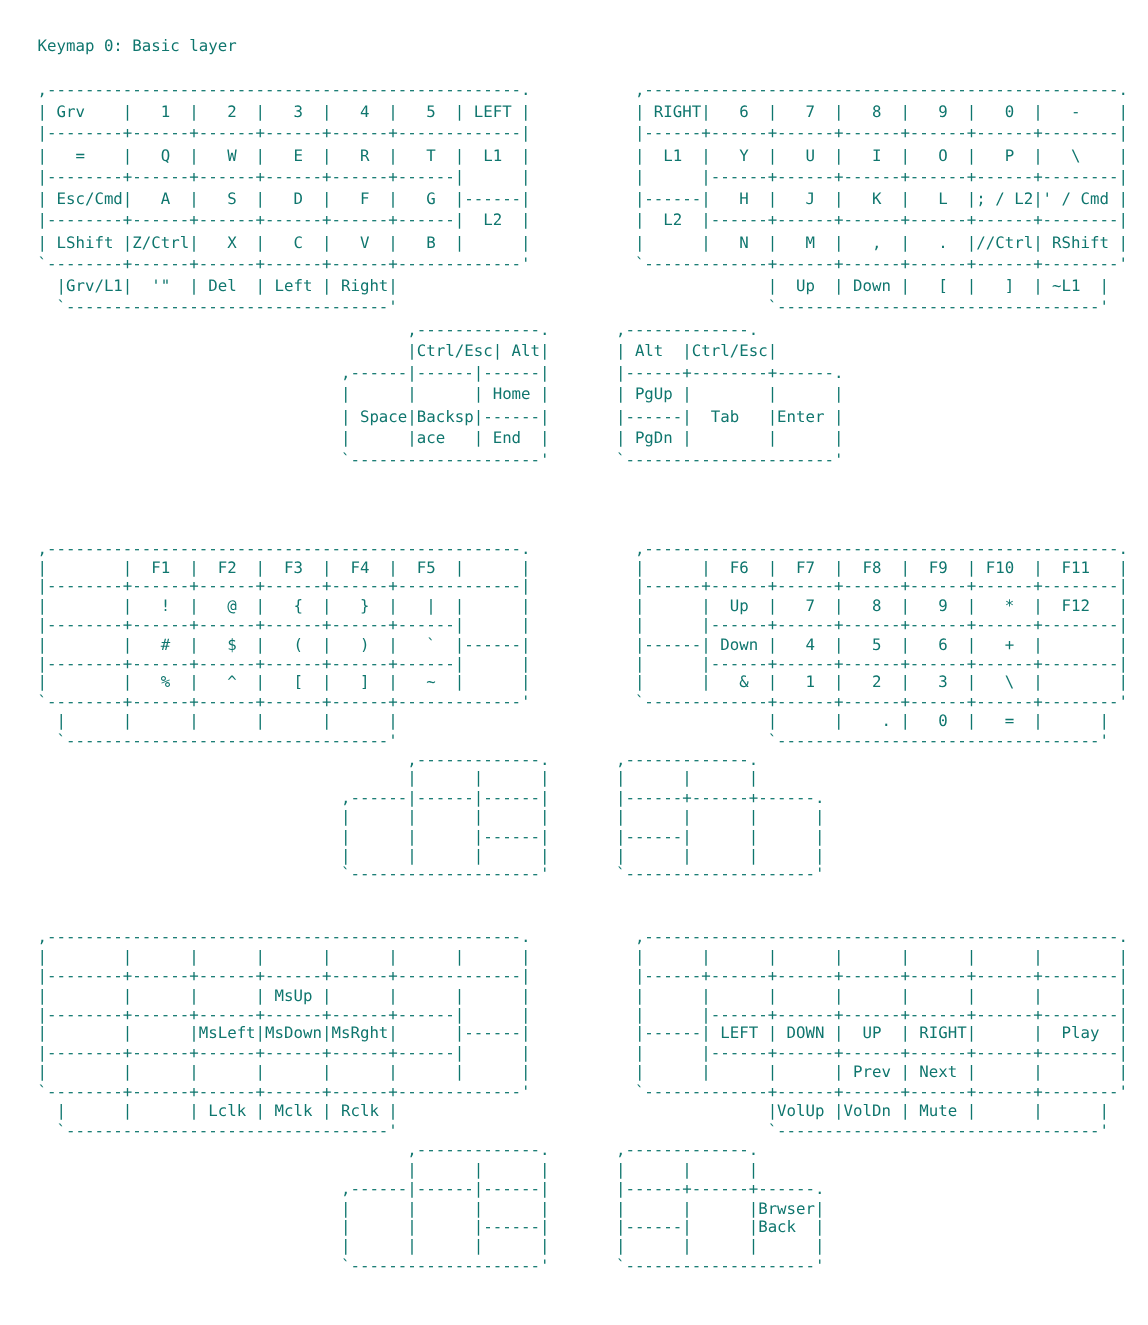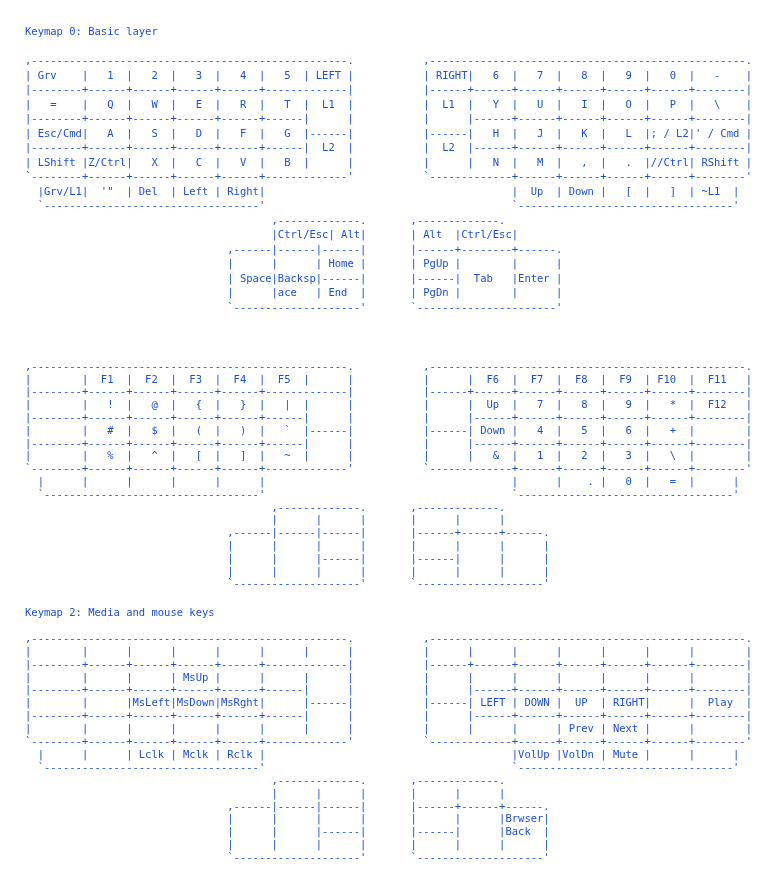--- a/index.html
+++ b/index.html
@@ -30,21 +30,21 @@
     line-height: var(--lh);
     white-space: pre;
   }
   .s0 { --lh: 14.5px; top: 24px;  }
   .s1 { --lh: 12.8px; top: 347px; }
   .s2 { --lh: 12.9px; top: 606px; }
 </style>
 </head>
 <body style="background: rgb(255, 255, 255);">
 
-<main style="color: #1d4ed8;">
+<main style="color: #0f766e;">
 
   <section class="keymap s0">
     <div class="km-title">Keymap 0: Basic layer</div>
     <pre class="km-art">,--------------------------------------------------.           ,--------------------------------------------------.
 | Grv    |   1  |   2  |   3  |   4  |   5  | LEFT |           | RIGHT|   6  |   7  |   8  |   9  |   0  |   -    |
 |--------+------+------+------+------+-------------|           |------+------+------+------+------+------+--------|
 |   =    |   Q  |   W  |   E  |   R  |   T  |  L1  |           |  L1  |   Y  |   U  |   I  |   O  |   P  |   \    |
 |--------+------+------+------+------+------|      |           |      |------+------+------+------+------+--------|
 | Esc/Cmd|   A  |   S  |   D  |   F  |   G  |------|           |------|   H  |   J  |   K  |   L  |; / L2|' / Cmd |
 |--------+------+------+------+------+------|  L2  |           |  L2  |------+------+------+------+------+--------|
@@ -76,21 +76,20 @@
                                        ,-------------.       ,-------------.
                                        |      |      |       |      |      |
                                 ,------|------|------|       |------+------+------.
                                 |      |      |      |       |      |      |      |
                                 |      |      |------|       |------|      |      |
                                 |      |      |      |       |      |      |      |
                                 `--------------------'       `--------------------'</pre>
   </section>
 
   <section class="keymap s2">
-    <div class="km-title">Keymap 2: Media and mouse keys</div>
     <pre class="km-art">,--------------------------------------------------.           ,--------------------------------------------------.
 |        |      |      |      |      |      |      |           |      |      |      |      |      |      |        |
 |--------+------+------+------+------+-------------|           |------+------+------+------+------+------+--------|
 |        |      |      | MsUp |      |      |      |           |      |      |      |      |      |      |        |
 |--------+------+------+------+------+------|      |           |      |------+------+------+------+------+--------|
 |        |      |MsLeft|MsDown|MsRght|      |------|           |------| LEFT | DOWN |  UP  | RIGHT|      |  Play  |
 |--------+------+------+------+------+------|      |           |      |------+------+------+------+------+--------|
 |        |      |      |      |      |      |      |           |      |      |      | Prev | Next |      |        |
 `--------+------+------+------+------+-------------'           `-------------+------+------+------+------+--------'
   |      |      | Lclk | Mclk | Rclk |                                       |VolUp |VolDn | Mute |      |      |

